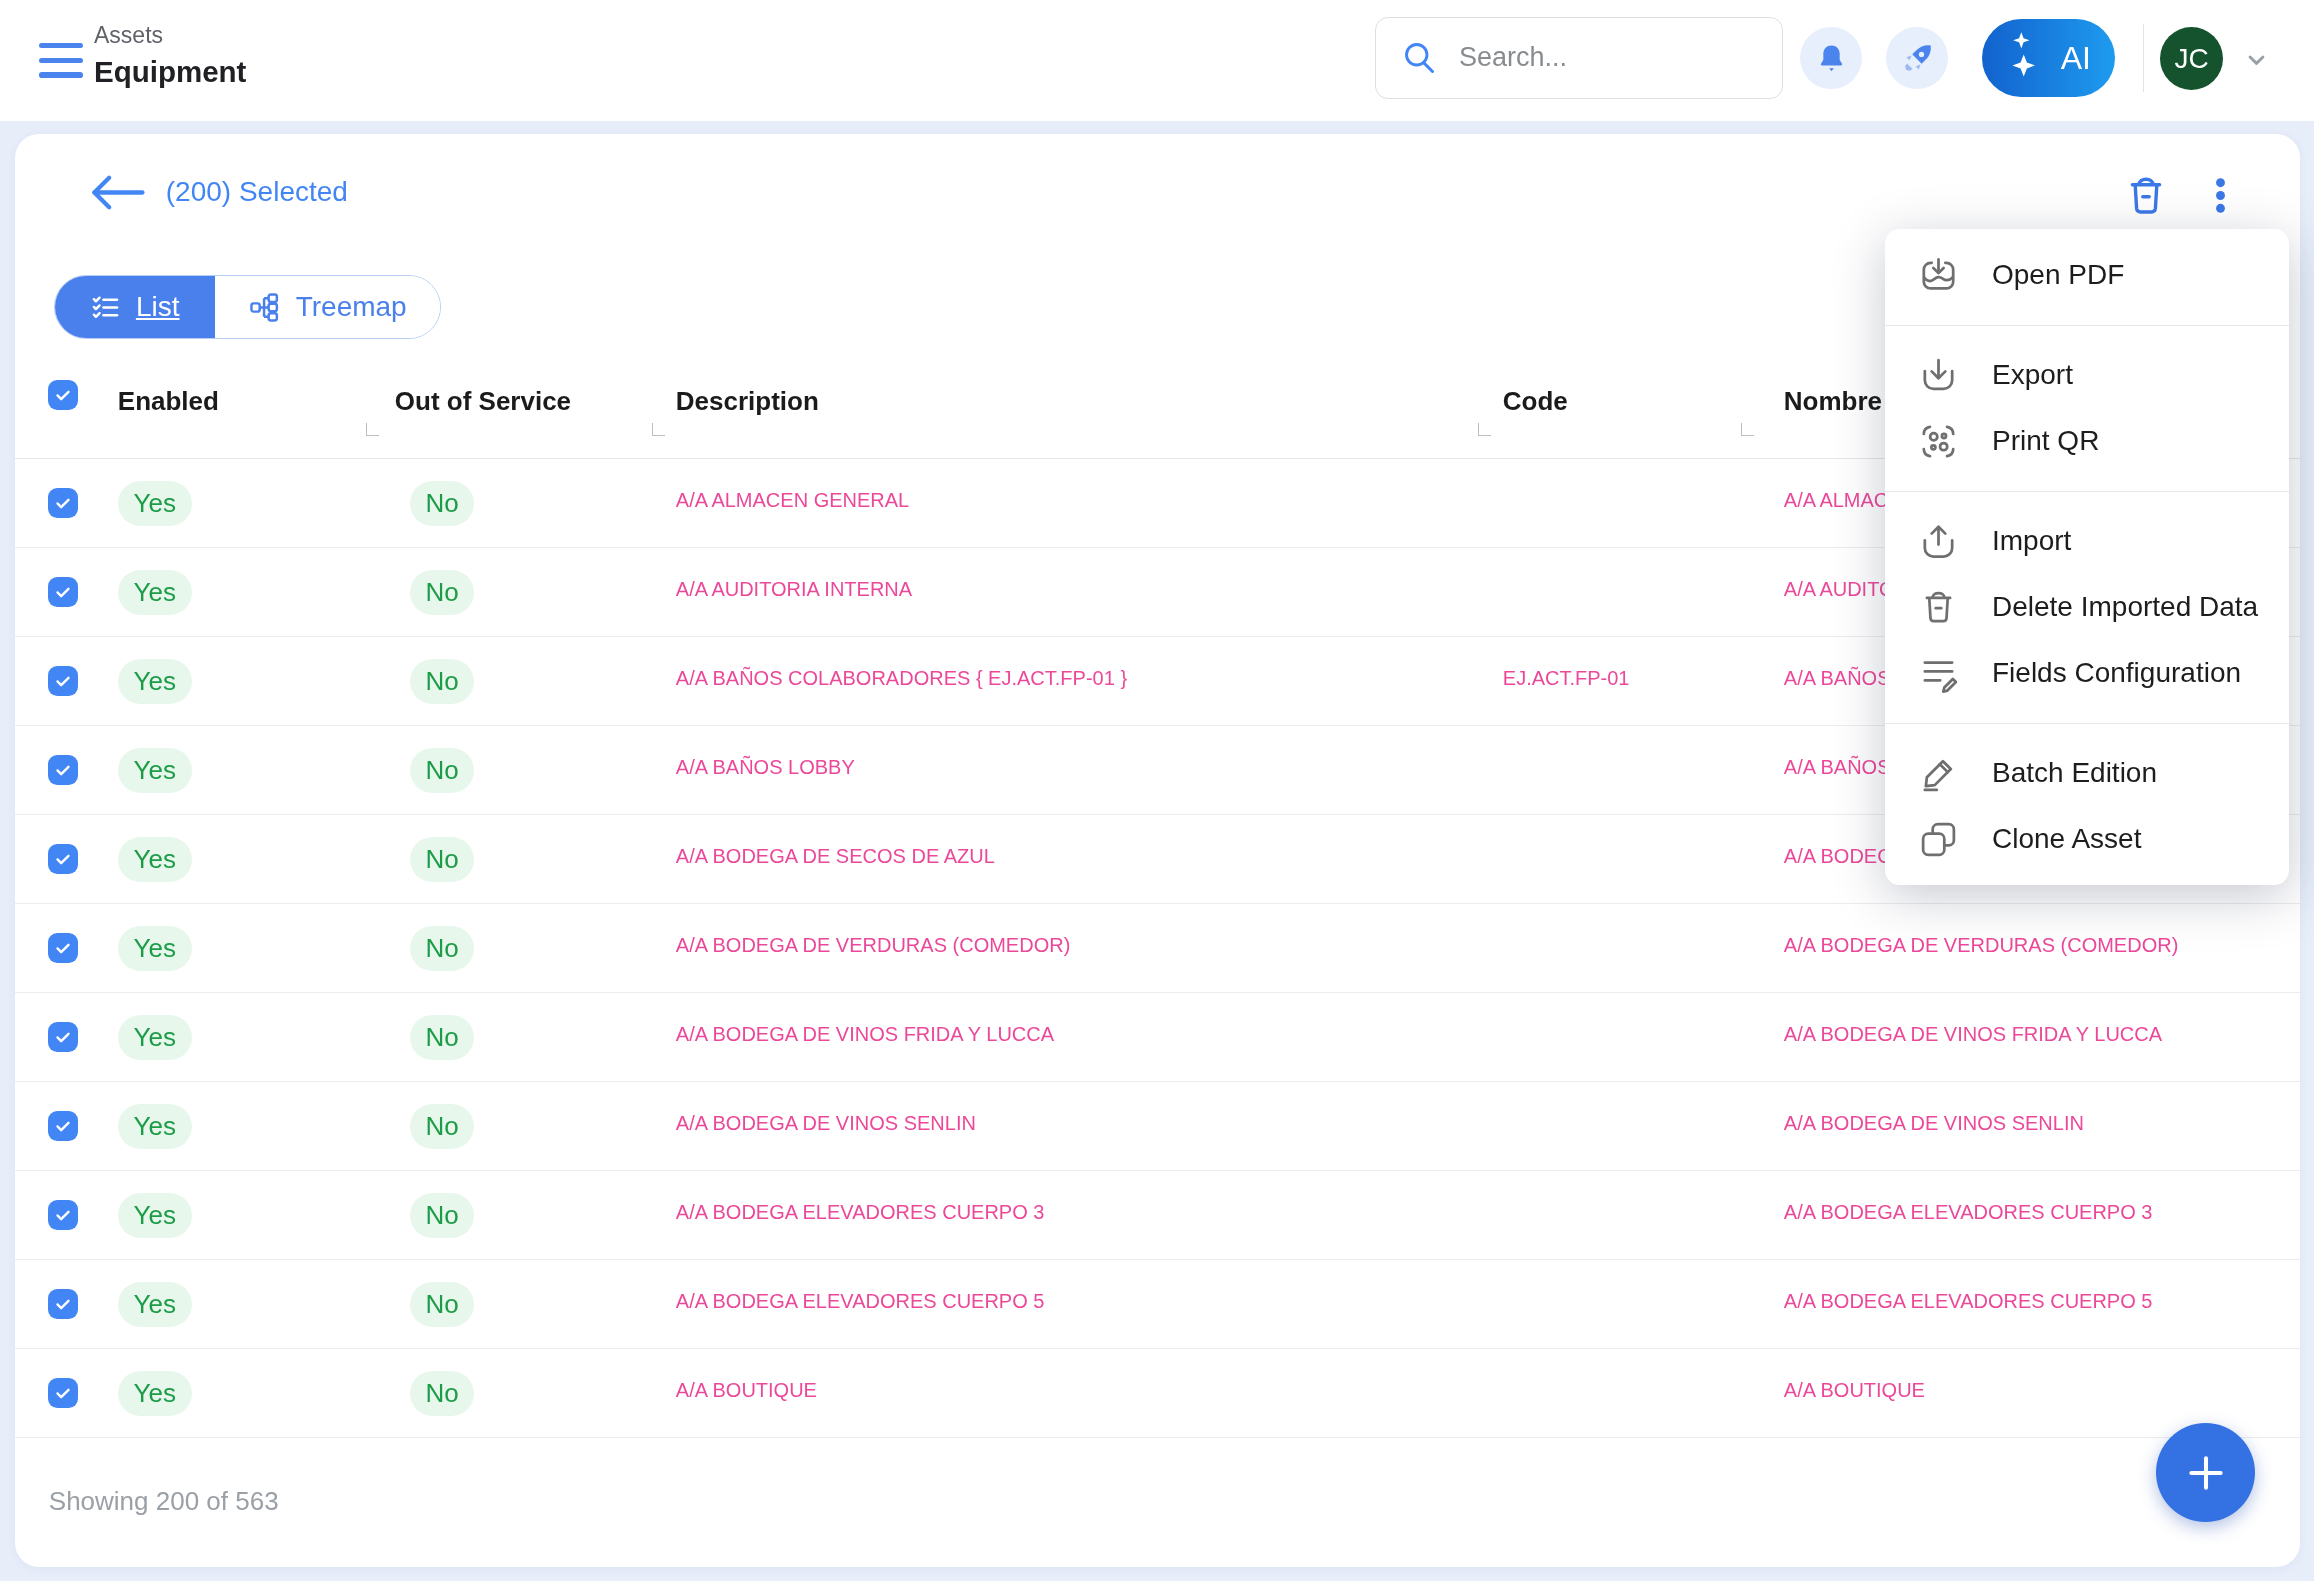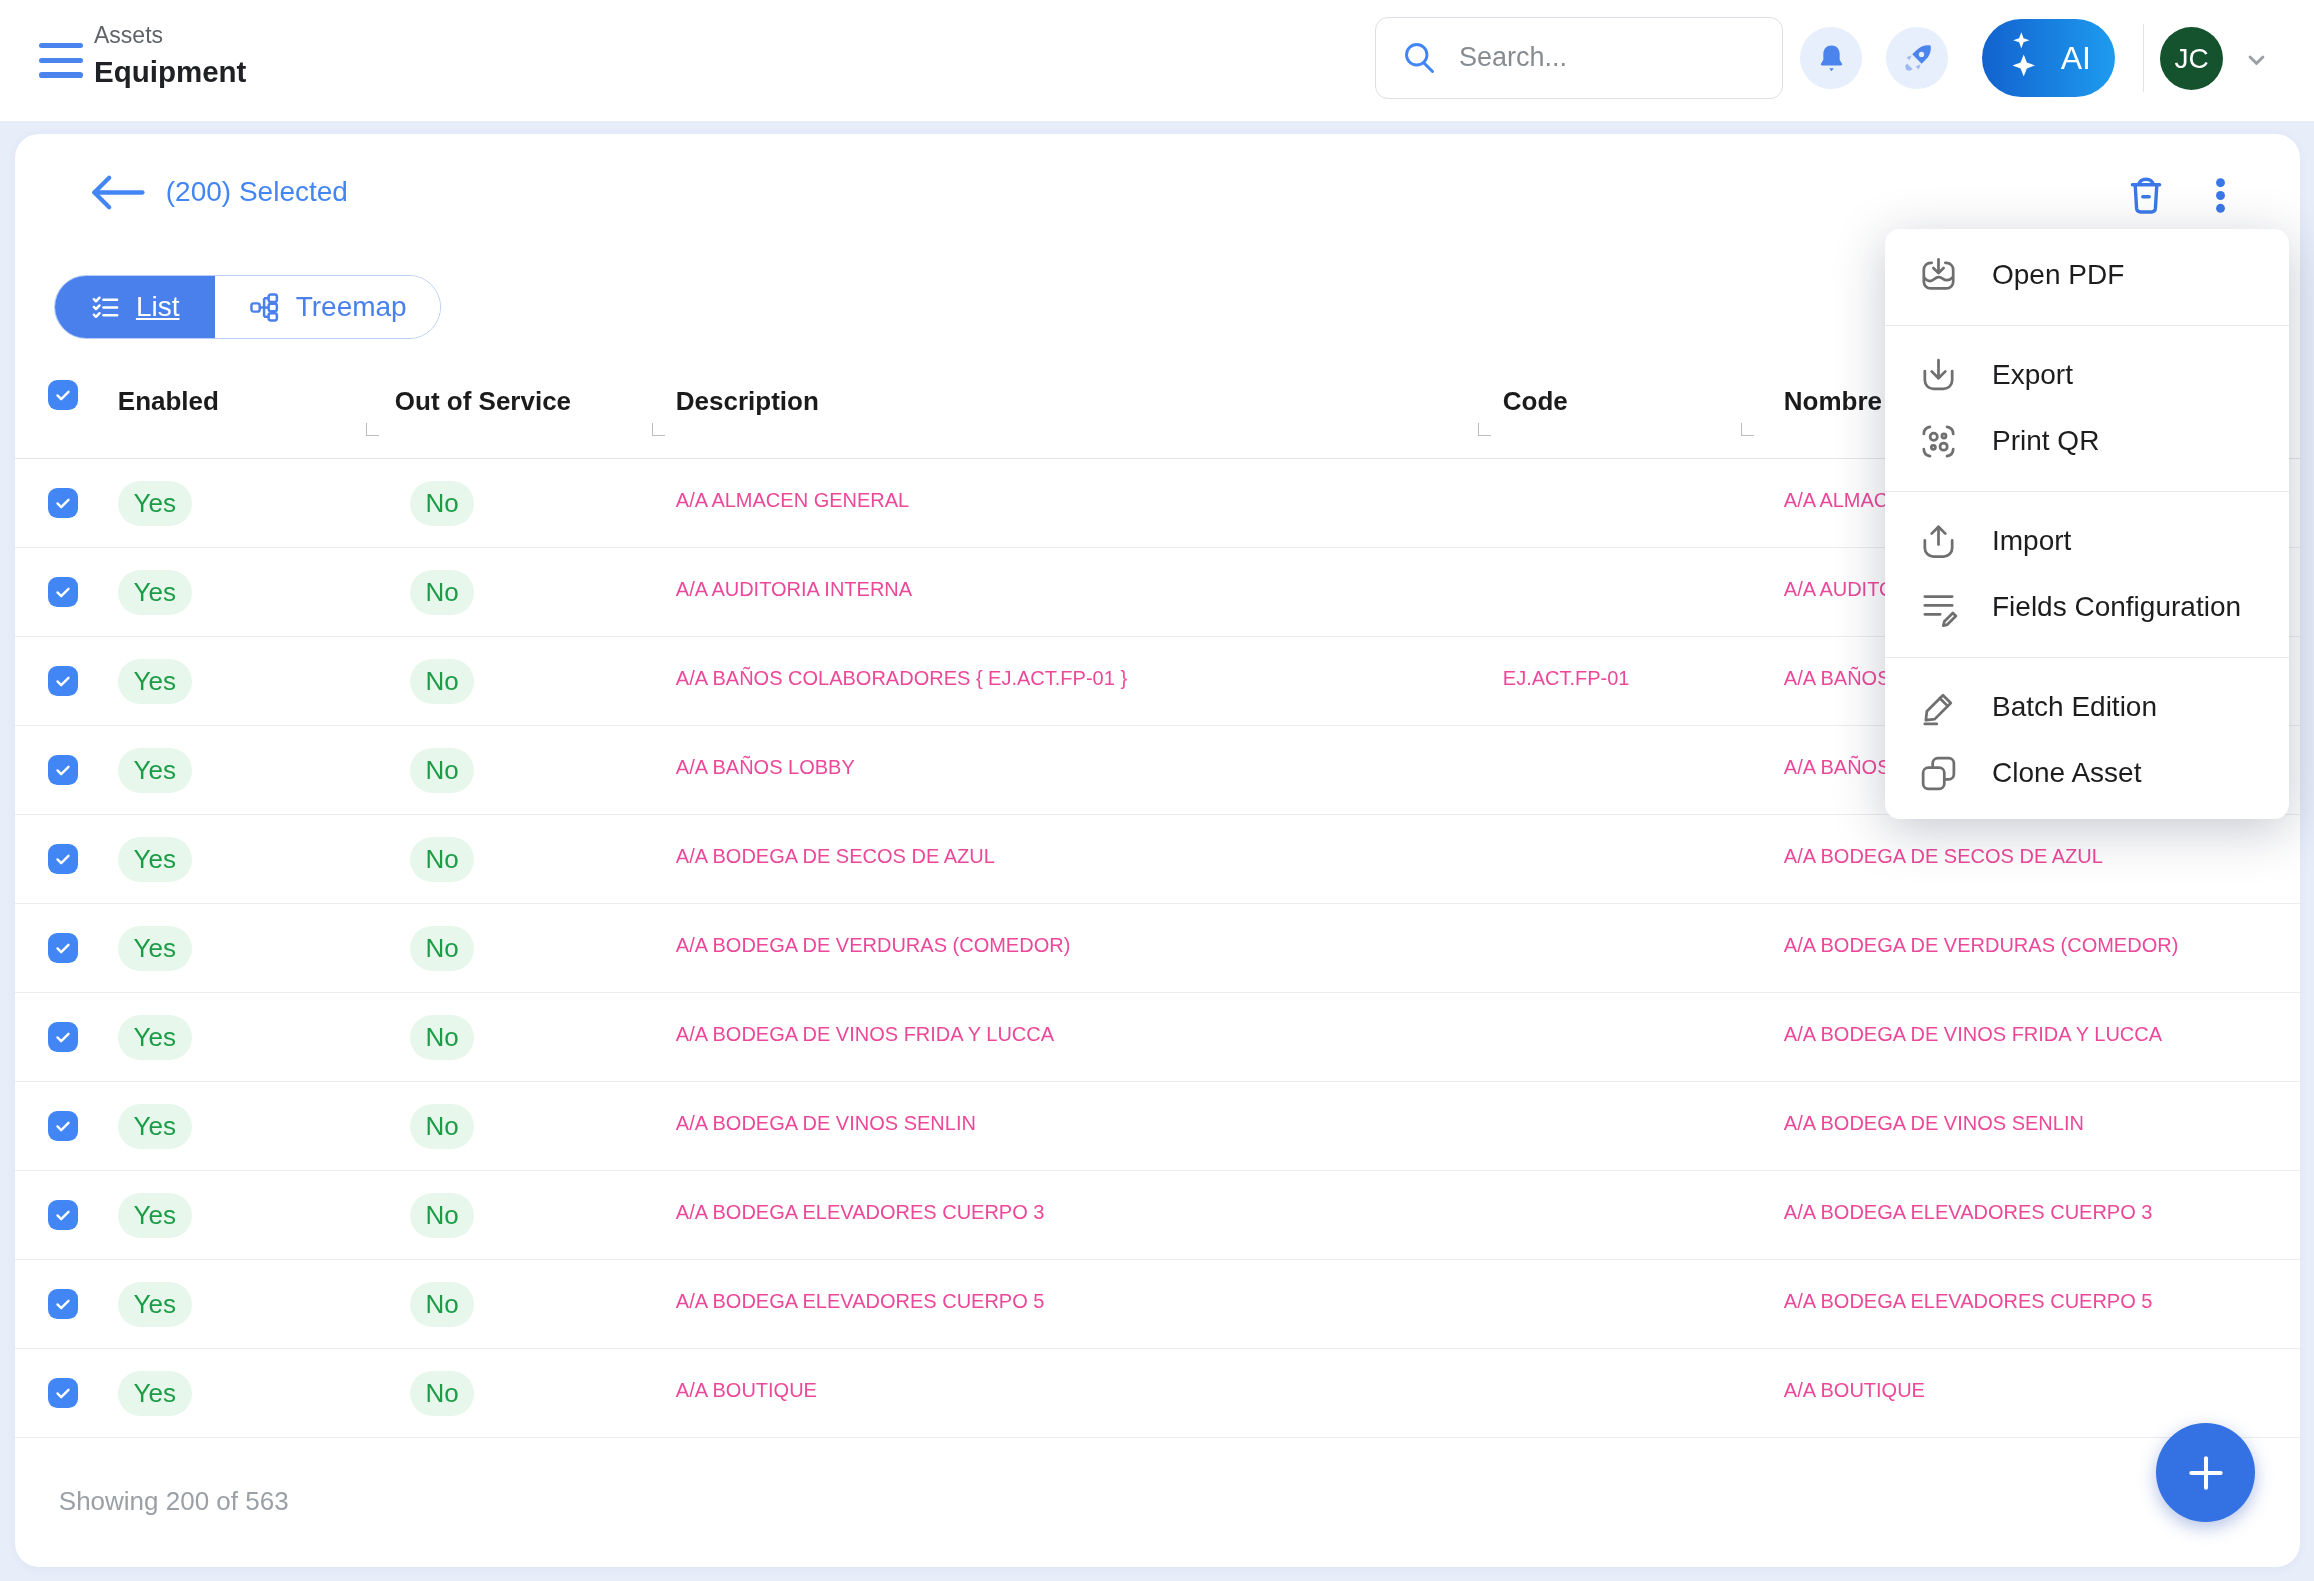--- a/index.html
+++ b/index.html
@@ -108,21 +108,21 @@
   .row .pos-check { top:29px; }
   .badge {
     position:absolute; top:22px; height:45px; padding:0 15.7px; border-radius:23px;
     background:#e7f7ec; color:#1c9c47; font-size:26px; display:flex; align-items:center;text-align:center;
   }
   .badge-yes { left:103px; } .badge-no { left:395px; }
   .cell { position:absolute; top:30px; font-size:20px; color:#ec4899; white-space:nowrap; }
 
   
   .table-footer { position:absolute; left:0; bottom:0; width:100%; height:125px; }
-  .showing { position:absolute; left:44px; top:44px; font-size:26px; color:#9aa0a6; }
+  .showing { position:absolute; left:34px; top:44px; font-size:26px; color:#9aa0a6; }
 
   
   .menu {
     position:absolute; left:1885px; top:229px; width:404px;
     background:#fff; border-radius:14.8px; padding:13px 0;
     box-shadow:0 11px 51px rgba(30,40,70,.25);
     z-index:6;
   }
   .menu-item {
     position:relative; height:66px; display:flex; align-items:center; gap:33px;
@@ -463,20 +463,29 @@
 
   <div class="menu-item">
     <svg width="41" height="41" viewBox="0 0 24 24" fill="none" stroke="#6f6f6f" stroke-width="1.6" stroke-linecap="round" stroke-linejoin="round">
       <path d="M4 11.4v4.4c0 2.8 2.2 5 5 5h6c2.8 0 5-2.2 5-5v-4.4"></path>
       <line x1="12" y1="3.6" x2="12" y2="13.8"></line>
         <polyline points="8,7.4 12,3.4 16,7.4"></polyline>
     </svg>
     <span>Import</span>
   </div>
 
+  <div class="menu-item">
+    <svg width="41" height="41" viewBox="0 0 24 24" fill="none" stroke="#6f6f6f" stroke-width="1.6" stroke-linecap="round" stroke-linejoin="round">
+      <path d="M5.2 6.4h13.6"></path>
+      <path d="M8.6 6.2c0-1.6 1.4-2.6 3.4-2.6s3.4 1 3.4 2.6"></path>
+      <path d="M6.6 6.6l.7 11.6c.1 1 .9 1.8 2 1.8h5.4c1.1 0 1.9-.8 2-1.8l.7-11.6"></path>
+      <line x1="10.4" y1="12.4" x2="13.6" y2="12.4"></line>
+    </svg>
+    <span>Delete Imported Data</span>
+  </div>
 
   <div class="menu-item">
     <svg width="41" height="41" viewBox="0 0 24 24" fill="none" stroke="#6f6f6f" stroke-width="1.6" stroke-linecap="round" stroke-linejoin="round">
       <path d="M4 5.6h16M4 10.8h16M4 16h9"></path>
       <path d="M15.4 20.2l5-5 1.8 1.8-5 5-2.4.6z"></path>
     </svg>
     <span>Fields Configuration</span>
   </div>
 
   <div class="menu-divider"></div>

